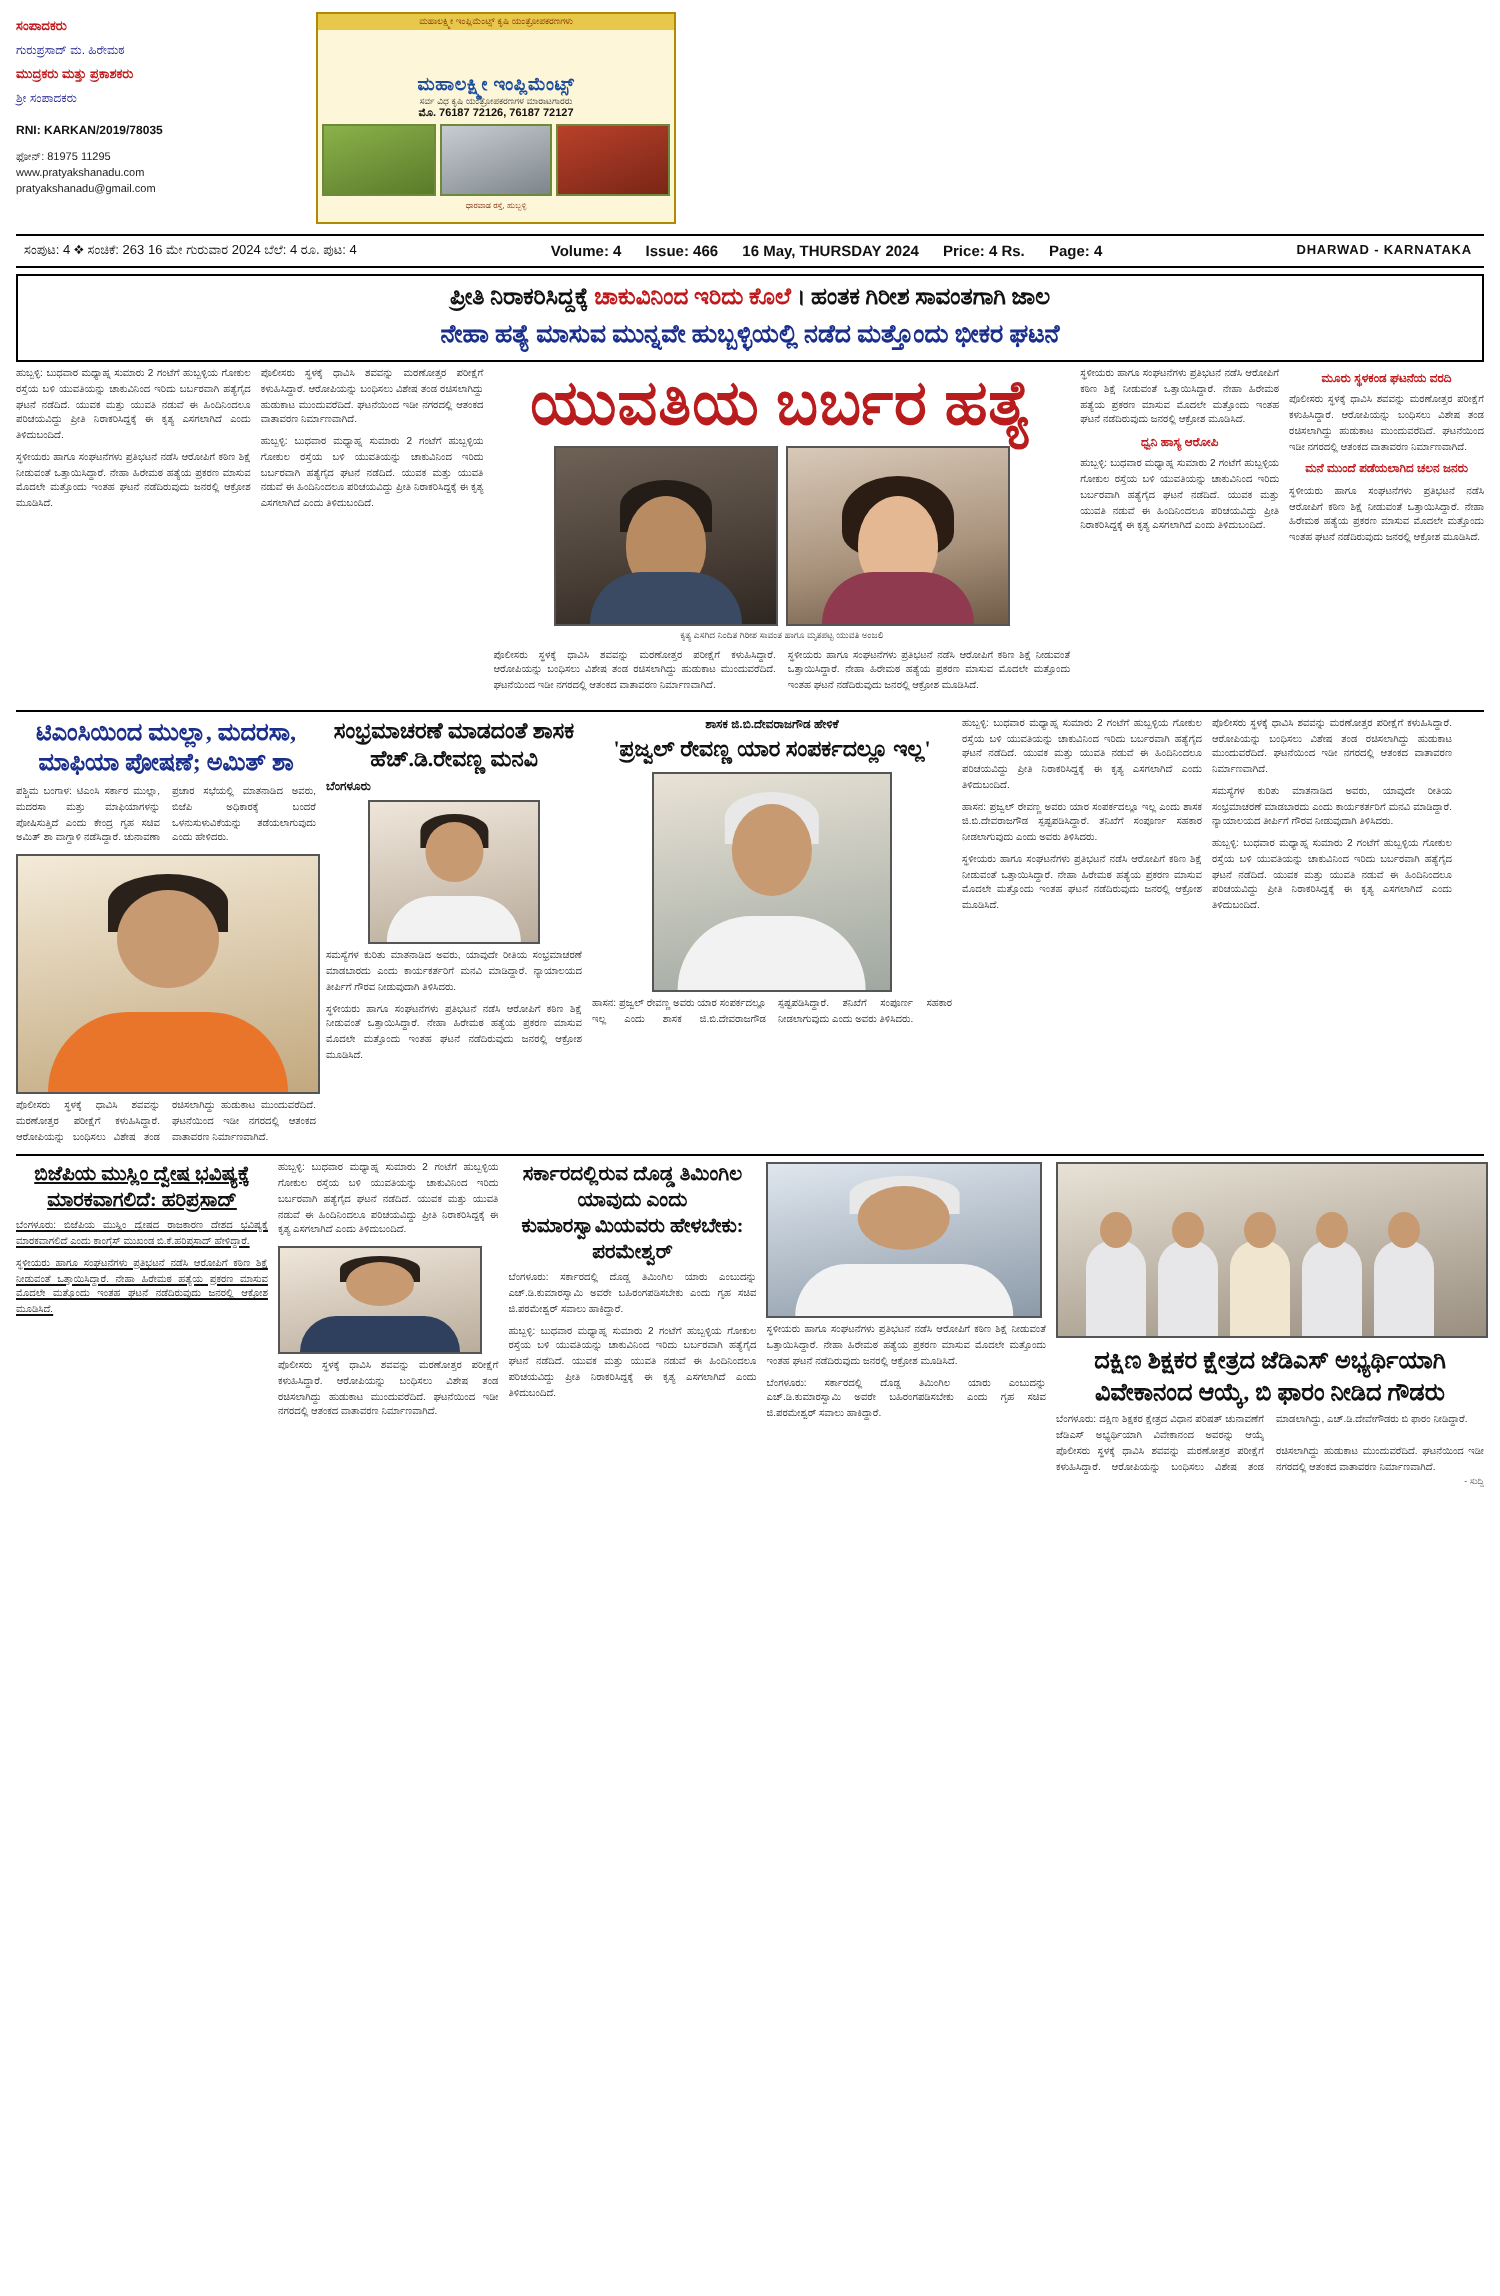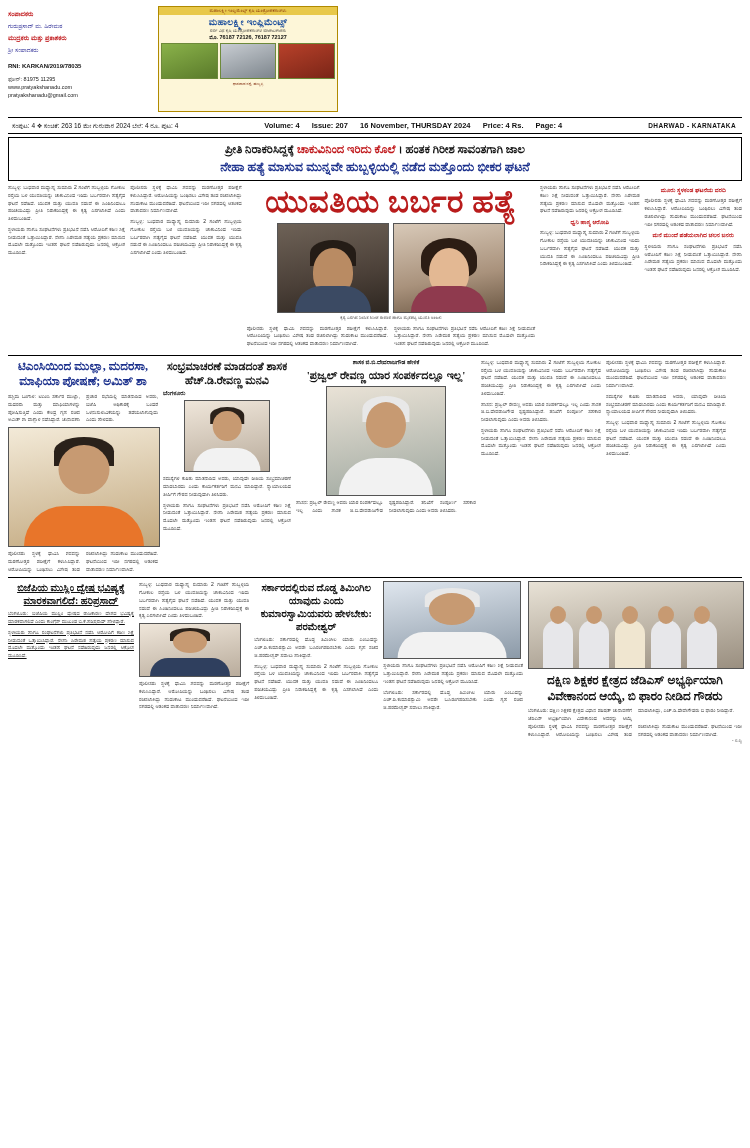--- a/index.html
+++ b/index.html
@@ -23,21 +23,21 @@
     font-size:49px;font-weight:bold;color:#c0181b;letter-spacing:1px;
     line-height:1.05;margin:4px 0 0 0;
   }
   .title-sub{font-size:6.5px;color:#111;margin-top:9px;font-weight:bold;letter-spacing:.3px;}
   .title-sub-kn{font-size:6px;color:#111;margin-top:-32px;text-align:right;padding-right:6px;}
   .mh-right{width:180px;}
   .adbox{
     border:1px solid #b08a00;background:#fdf6d8;height:104px;overflow:hidden;position:relative;
   }
   .adbox .adtop{background:#e8c84a;color:#7a1f00;font-size:4.5px;text-align:center;padding:1px 2px;line-height:1.3;}
-  .adbox .adname{color:#1a4d9c;font-size:9px;font-weight:bold;text-align:center;padding:2px 0 0;letter-spacing:.3px;}
+  .adbox .adname{color:#1a4d9c;font-size:9px;font-weight:bold;text-align:center;padding:2px 0 0;letter-spacing:.3px;margin-top:20px;}
   .adbox .adsub{font-size:4.5px;text-align:center;color:#333;}
   .adbox .adphone{font-size:5.5px;text-align:center;color:#111;font-weight:bold;margin-top:1px;}
   .adimgs{display:flex;gap:2px;padding:2px;}
   .adimg{flex:1;height:34px;background:linear-gradient(160deg,#8ab24a,#5a7a2a);border:1px solid #6d8a3a;position:relative;}
   .adimg.b{background:linear-gradient(160deg,#c8cdd2,#7d858c);}
   .adimg.c{background:linear-gradient(160deg,#b8412a,#7a2517);}
   .adfoot{font-size:4px;text-align:center;color:#7a1f00;}
 
   
   .infobar{
@@ -168,22 +168,22 @@
         </div>
         <div class="adfoot">ಧಾರವಾಡ ರಸ್ತೆ, ಹುಬ್ಬಳ್ಳಿ</div>
       </div>
     </div>
   </div>
 
   <div class="infobar">
     <div class="kn">ಸಂಪುಟ: 4  ❖  ಸಂಚಿಕೆ: 263   16 ಮೇ ಗುರುವಾರ 2024   ಬೆಲೆ: 4 ರೂ.   ಪುಟ: 4</div>
     <div class="mid">
       <span>Volume: 4</span><span class="sep"></span>
-      <span>Issue: 207</span><span class="sep"></span>
-      <span>16 November, THURSDAY 2024</span><span class="sep"></span>
+      <span>Issue: 466</span><span class="sep"></span>
+      <span>16 May, THURSDAY 2024</span><span class="sep"></span>
       <span>Price: 4 Rs.</span><span class="sep"></span>
       <span>Page: 4</span>
     </div>
     <div class="right">DHARWAD - KARNATAKA</div>
   </div>
 
   <div class="lead-box">
     <div class="kicker">
       <span>ಪ್ರೀತಿ ನಿರಾಕರಿಸಿದ್ದಕ್ಕೆ </span><span class="red">ಚಾಕುವಿನಿಂದ ಇರಿದು ಕೊಲೆ</span><span> । ಹಂತಕ ಗಿರೀಶ ಸಾವಂತಗಾಗಿ ಜಾಲ</span>
     </div>

